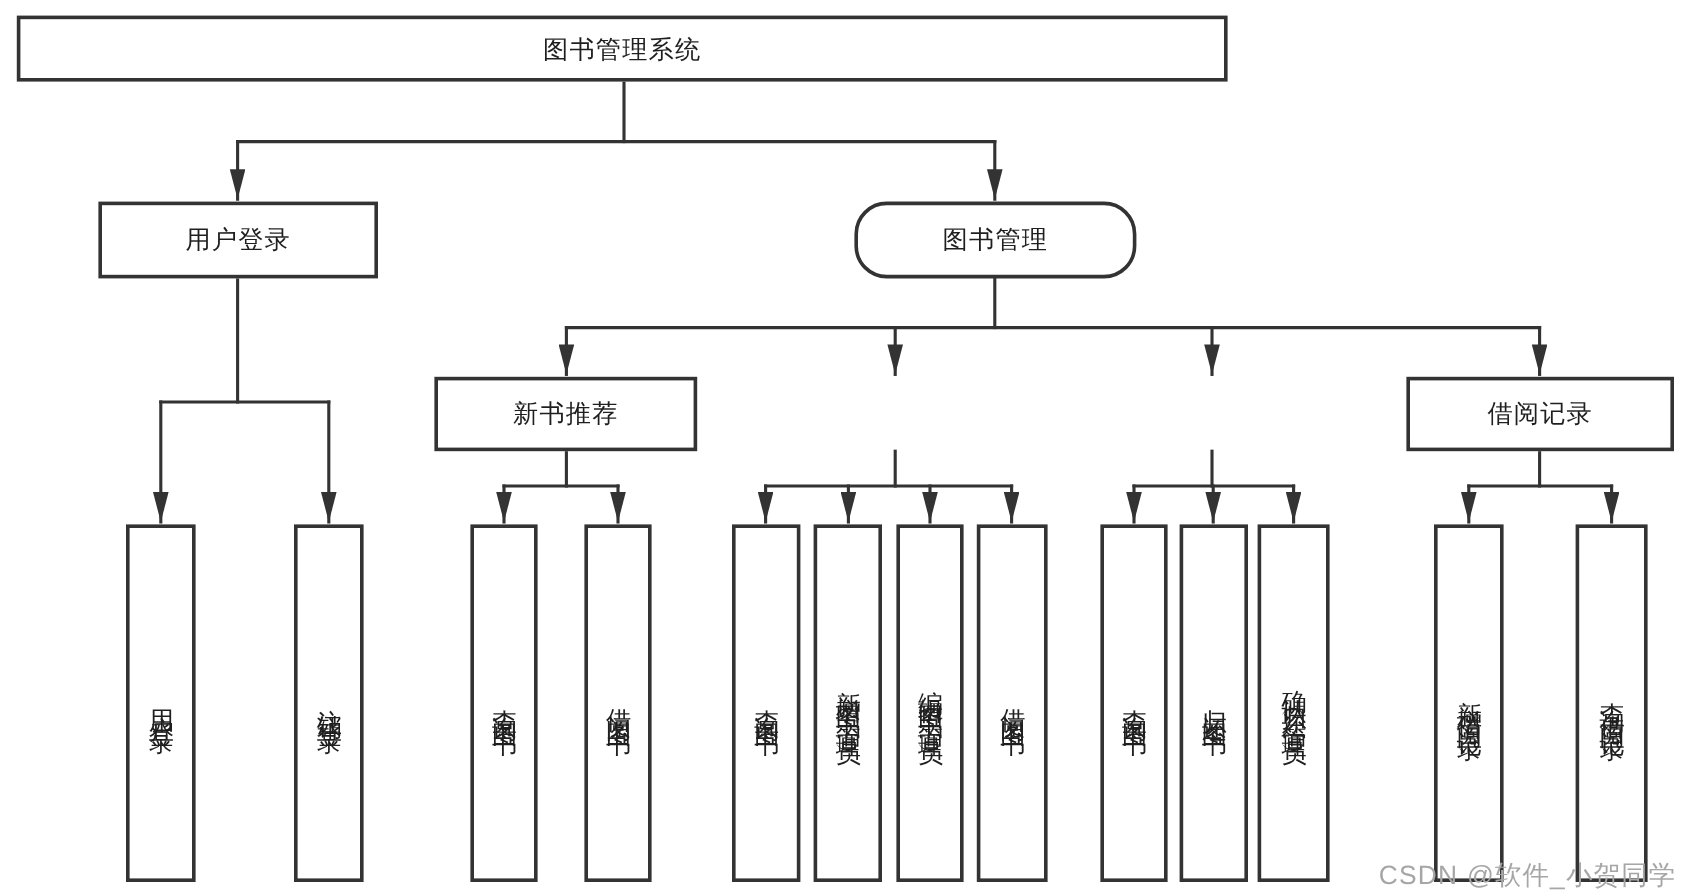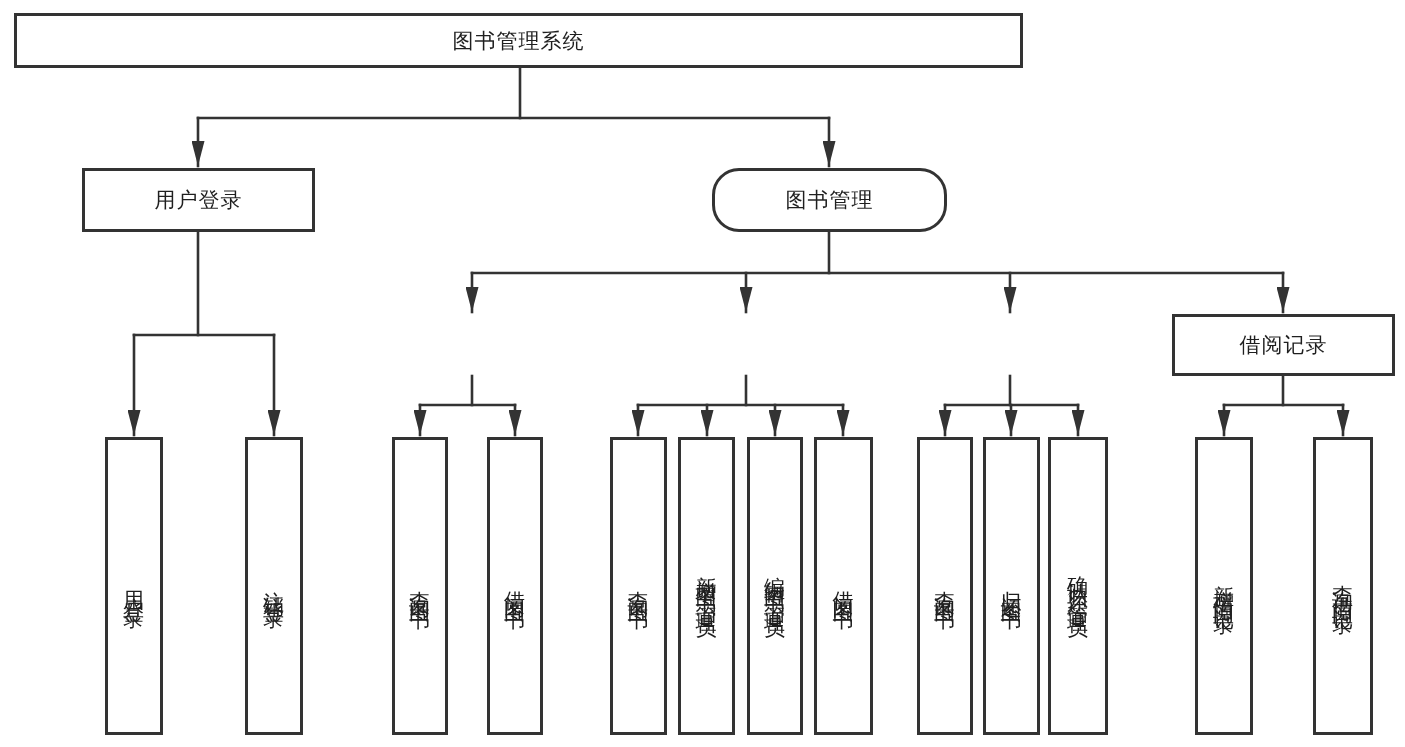--- a/index.html
+++ b/index.html
@@ -90,20 +90,23 @@
     <span>图书管理系统</span>
   </div>
 
   <div class="node h-node" style="left:82px;top:168px;width:233px;height:64px;">
     <span>用户登录</span>
   </div>
   <div class="node h-node" style="left:712px;top:168px;width:235px;height:64px;border-radius:27px;">
     <span>图书管理</span>
   </div>
 
+  <div class="node h-node" style="left:362px;top:314px;width:219px;height:62px;">
+    <span>新书推荐</span>
+  </div>
   <div class="node h-node" style="left:1172px;top:314px;width:223px;height:62px;">
     <span>借阅记录</span>
   </div>
 
   <div class="node v-node" style="left:105px;top:437px;width:58px;height:298px;">
     <span class="vtext">用户登录</span>
   </div>
   <div class="node v-node" style="left:245px;top:437px;width:58px;height:298px;">
     <span class="vtext">注销登录</span>
   </div>
@@ -138,14 +141,15 @@
     <span class="vtext">确认归还（管理员）</span>
   </div>
 
   <div class="node v-node" style="left:1195px;top:437px;width:58px;height:298px;">
     <span class="vtext">新增借阅记录</span>
   </div>
   <div class="node v-node" style="left:1313px;top:437px;width:60px;height:298px;">
     <span class="vtext">查询借阅记录</span>
   </div>
 
+  <div class="watermark">CSDN @软件_小贺同学</div>
 
 </div>
 
 </body></html>

